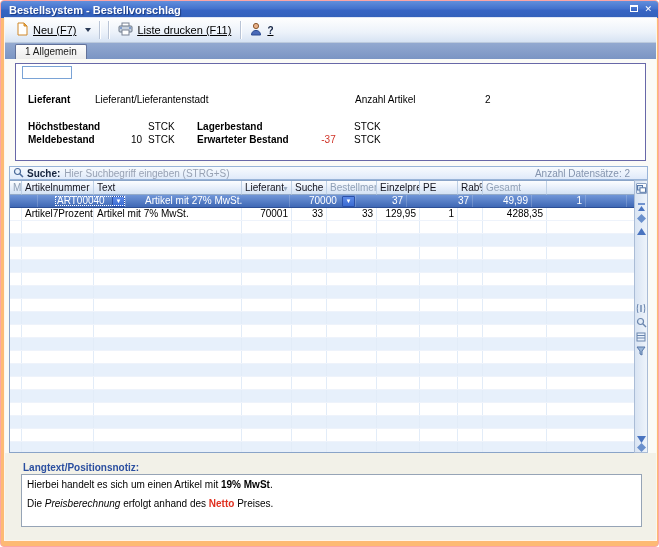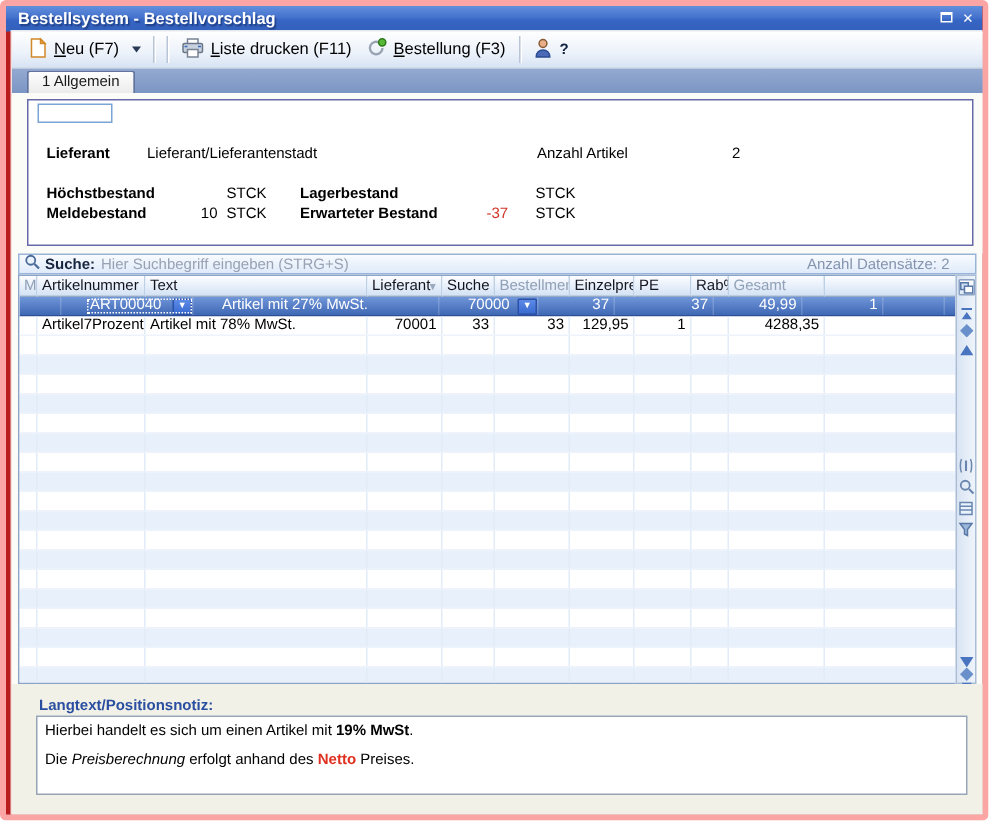--- a/index.html
+++ b/index.html
@@ -1,32 +1,32 @@
 <!DOCTYPE html>
 <html><head>
 <meta charset="utf-8">
 <style>
   html,body{margin:0;padding:0;background:#fff;font-family:"Liberation Sans","DejaVu Sans",sans-serif;}
   *{box-sizing:border-box;}
-  .window{position:relative;width:659px;height:547px;background:#b91c1c;border:4px solid #fca5a5;border-radius:4px;overflow:hidden;}
+  .window{position:relative;width:659px;height:547px;background:#fdba74;border:1px solid #fca5a5;border-radius:4px;overflow:hidden;}
   
   .titlebar{position:absolute;left:0;top:0;right:0;height:17px;
     background:linear-gradient(180deg,#628fdc 0%,#4472cd 45%,#3765c4 55%,#3260ba 100%);
     display:flex;align-items:center;padding:0 6px 0 8px;}
   .title{color:#fff;font-size:11px;font-weight:bold;text-shadow:1px 1px 1px rgba(10,30,80,.55);}
   .winbtns{margin-left:auto;display:flex;align-items:center;gap:6px;}
   .wbtn{color:#fff;font-size:9px;line-height:9px;cursor:default;}
   .rbox{display:inline-block;width:8px;height:7px;border:1px solid #fff;border-top-width:2px;}
   
   .content{position:absolute;left:4px;top:17px;width:651px;height:522px;background:#fbfbf7;
     box-shadow:0 0 0 1px rgba(255,255,255,.85);overflow:hidden;}
   
   .toolbar{position:absolute;left:0;top:0;width:100%;height:25px;
     background:linear-gradient(180deg,#fefefe 0%,#ecf2fa 60%,#d7e3f3 100%);
-    border-bottom:1px solid #bccadd;display:flex;align-items:center;padding-left:6px;font-size:11px;}
+    border-bottom:1px solid #bccadd;display:flex;align-items:center;padding-left:6px;font-size:11px;text-decoration:underline;}
   .tbtn{display:flex;align-items:center;gap:4px;padding:2px 4px;border:1px solid transparent;border-radius:2px;color:#000;white-space:nowrap;}
   .tbtn u{text-decoration:underline;}
   .caret{width:0;height:0;border-left:3px solid transparent;border-right:3px solid transparent;border-top:4px solid #2a3a55;}
   .tsep{width:1px;height:18px;background:#b9c4d6;box-shadow:1px 0 0 #fff;margin:0 4px;}
   .helpq{font-weight:bold;font-size:10px;vertical-align:super;color:#102040;}
   .ticon{display:inline-block;}
   
   .tabstrip{position:absolute;left:0;top:25px;width:100%;height:16px;
     background:linear-gradient(180deg,#93a9d0,#7b95c4);}
   .tab{position:absolute;left:10px;bottom:0;height:15px;padding:1px 9px 0 9px;font-size:10px;color:#1a1a1a;
@@ -112,30 +112,20 @@
         <span class="ticon">
           <svg width="15" height="14" viewBox="0 0 15 14">
               <rect x="4" y="1" width="7" height="4" fill="#fff" stroke="#788294"></rect>
               <rect x="1" y="4" width="13" height="6" rx="1" fill="#c8d2de" stroke="#6a7686"></rect>
               <rect x="4" y="8" width="7" height="5" fill="#fff" stroke="#788294"></rect>
               <path d="M2 6h2M11 6h2" stroke="#3a6ac0"></path>
             </svg>
         </span>
         <span><span></span><u>L</u><span>iste drucken (F11)</span></span>
       </div>
-      <div class="tbtn">
-        <span class="ticon">
-          <svg width="14" height="14" viewBox="0 0 14 14">
-              <path d="M11 7a4.2 4.2 0 1 1-1.6-3.3" fill="none" stroke="#98a4b4" stroke-width="1.6"></path>
-              <path d="M11.5 1.5l.4 3.3-3.2-.6z" fill="#98a4b4"></path>
-              <circle cx="10.8" cy="3.2" r="2.4" fill="#58b838" stroke="#2e7a18"></circle>
-            </svg>
-        </span>
-        <span><span></span><u>B</u><span>estellung (F3)</span></span>
-      </div>
       <div class="tsep"></div>
       <div class="tbtn">
         <span class="ticon">
           <svg width="13" height="14" viewBox="0 0 13 14">
               <circle cx="6" cy="4" r="2.6" fill="#e8b088" stroke="#8a5a30"></circle>
               <path d="M1.5 13c0-3 2-4.6 4.5-4.6S10.5 10 10.5 13z" fill="#4a6ab8" stroke="#2a4a90"></path>
             </svg>
         </span>
         <span class="helpq">?</span>
       </div>
@@ -211,21 +201,21 @@
             <div class="gcell r" style="width: 50px;">37</div>
             <div class="gcell r" style="width: 43px;">49,99</div>
             <div class="gcell r" style="width: 38px;">1</div>
             <div class="gcell r" style="width: 25px;"></div>
             <div class="gcell r" style="width: 64px;">1849,63</div>
             <div class="gcell" style="width: 88px;"></div>
           </div>
           <div class="grow">
             <div class="gcell" style="width: 12px;"></div>
             <div class="gcell" style="width: 72px;">Artikel7Prozent</div>
-            <div class="gcell" style="width: 148px;">Artikel mit 78% MwSt.</div>
+            <div class="gcell" style="width: 148px;">Artikel mit 7% MwSt.</div>
             <div class="gcell r" style="width: 50px;">70001</div>
             <div class="gcell r" style="width: 35px;">33</div>
             <div class="gcell r" style="width: 50px;">33</div>
             <div class="gcell r" style="width: 43px;">129,95</div>
             <div class="gcell r" style="width: 38px;">1</div>
             <div class="gcell r" style="width: 25px;"></div>
             <div class="gcell r" style="width: 64px;">4288,35</div>
             <div class="gcell" style="width: 88px;"></div>
           </div>
           <div class="grow empty">

